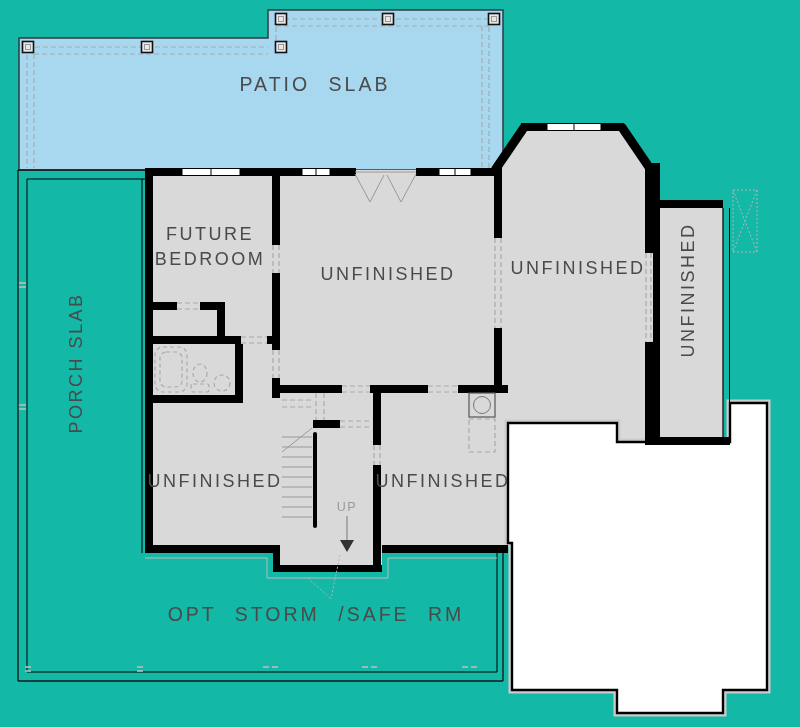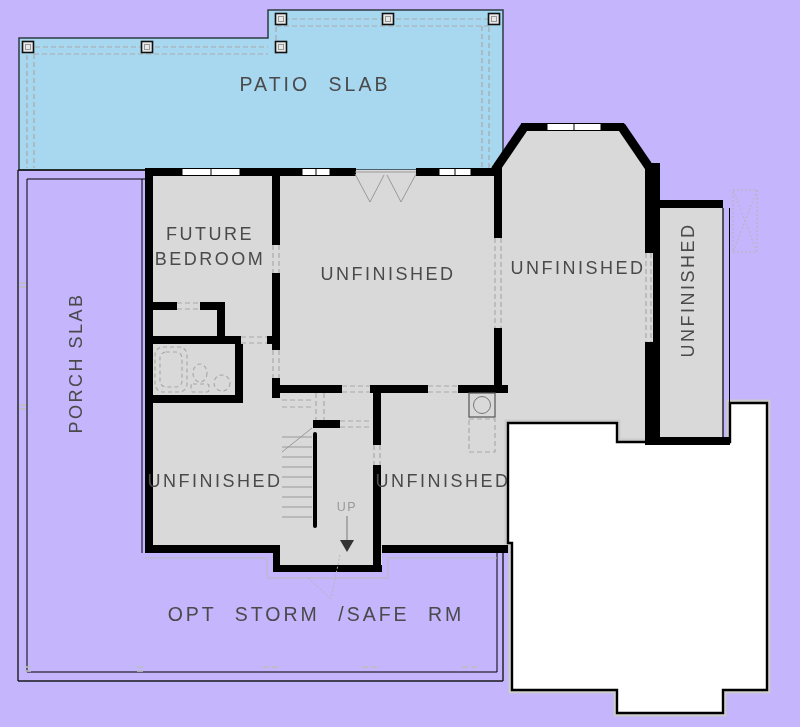--- a/index.html
+++ b/index.html
@@ -1,16 +1,16 @@
 <!DOCTYPE html>
 <html><head>
 <meta charset="utf-8">
 <style>
   html,body{margin:0;padding:0;background:#ffffff;}
-  .plan-wrap{width:800px;height:727px;position:relative;background:#c4b5fd;overflow:hidden;}
+  .plan-wrap{width:800px;height:727px;position:relative;background:#14b8a6;overflow:hidden;}
   svg{display:block;}
   .w{fill:#000;}
   .thin{stroke:#000;stroke-width:1;fill:none;}
   .thin2{stroke:#1a1a1a;stroke-width:1.4;fill:none;}
   .gray{stroke:#999;stroke-width:1;fill:none;}
   .lightline{stroke:#bbb;stroke-width:1;fill:none;}
   .dash{stroke:#aaa;stroke-width:1.2;fill:none;stroke-dasharray:5 3;}
   .dot{stroke:#b5b5b5;stroke-width:1;fill:none;stroke-dasharray:2 2;}
   .fix{stroke:#aaa;stroke-width:1.2;fill:none;stroke-dasharray:4 3;}
   .tick{stroke:#bdbdbd;stroke-width:1.6;fill:none;}

